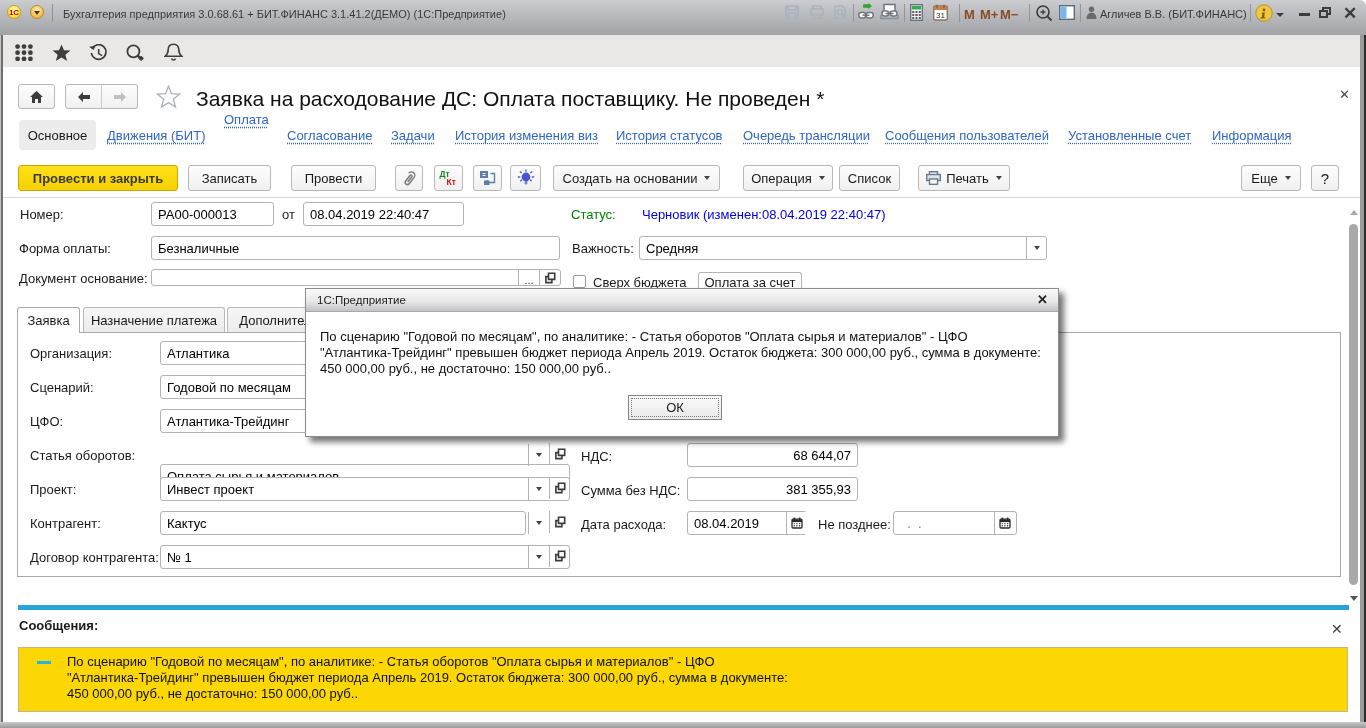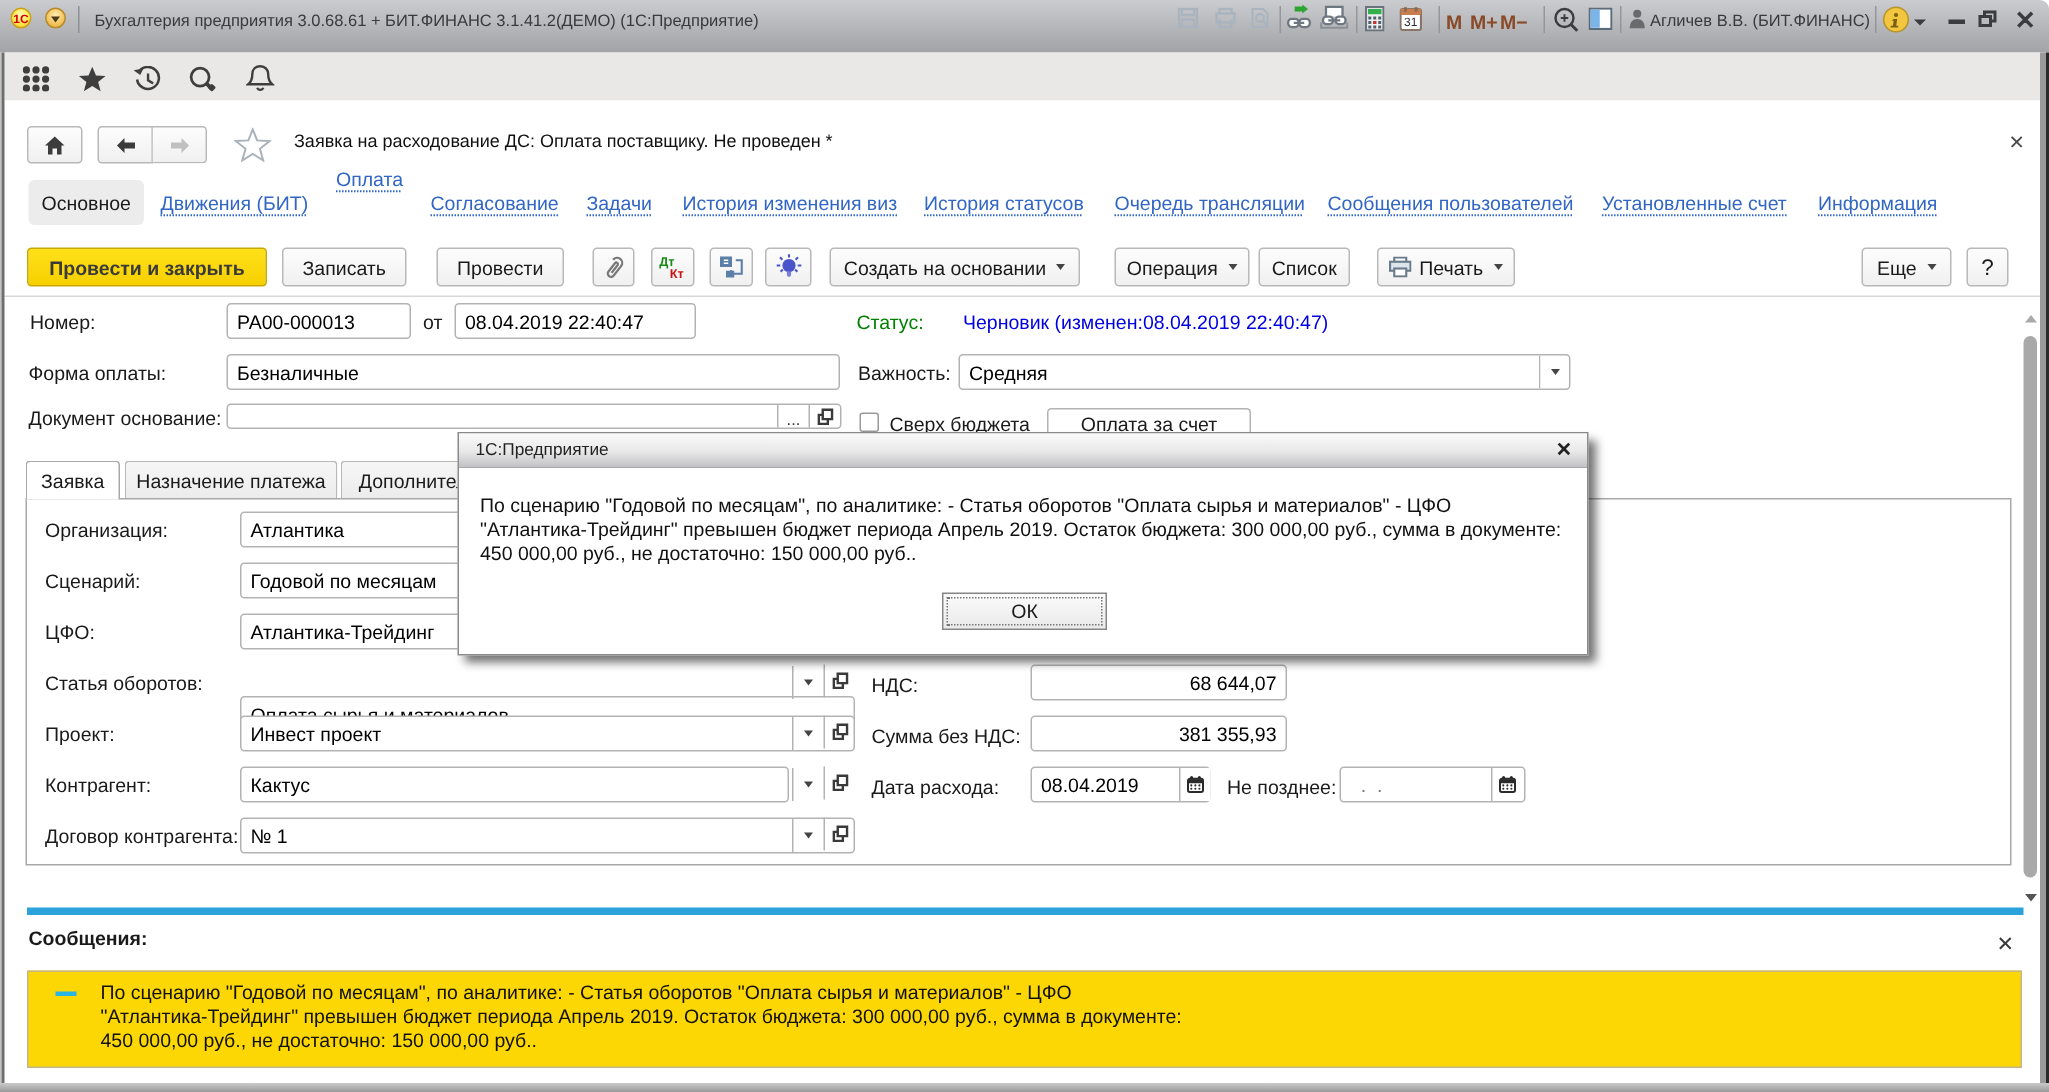--- a/index.html
+++ b/index.html
@@ -148,21 +148,21 @@
     </svg>
   </div>
 <div class="btn" style="left:101px;top:84px;width:37px;height:25px;border-radius:0 3px 3px 0;border-left:1px solid #c9c9c9">
     <svg width="16" height="12" viewBox="0 0 16 12">
       <path d="M9 1 L14 6 L9 11 L9 8 L2 8 L2 4 L9 4 Z" fill="#c0c0c0"></path>
     </svg>
   </div>
 <div class="abs" style="left:156px;top:85px"><svg width="25" height="23" viewBox="0 0 25 23">
       <path d="M12.5 1.2 L15.4 8.6 L23.8 9 L17.3 14.2 L19.5 22 L12.5 17.6 L5.5 22 L7.7 14.2 L1.2 9 L9.6 8.6 Z" fill="none" stroke="#a9b2ba" stroke-width="1.3"></path>
     </svg></div>
-<div class="abs" style="left:196px;top:87px;font-size:12px;color:#111;white-space:nowrap">Заявка на расходование ДС: Оплата поставщику. Не проведен *</div>
+<div class="abs" style="left:196px;top:87px;font-size:21px;color:#111;white-space:nowrap">Заявка на расходование ДС: Оплата поставщику. Не проведен *</div>
 <div class="abs" style="left:1339px;top:87px;font-size:13px;color:#4a4a4a">✕</div>
 
 <div class="abs" style="left:19px;top:120px;width:77px;height:30px;background:#ececec;border-radius:4px;display:flex;align-items:center;justify-content:center;font-size:13px">Основное</div>
 <div class="link" style="left:107px;top:128px">Движения (БИТ)</div>
 <div class="link" style="left:224px;top:112px">Оплата</div>
 <div class="link" style="left:287px;top:128px">Согласование</div>
 <div class="link" style="left:391px;top:128px">Задачи</div>
 <div class="link" style="left:455px;top:128px">История изменения виз</div>
 <div class="link" style="left:616px;top:128px">История статусов</div>
 <div class="link" style="left:743px;top:128px">Очередь трансляции</div>
@@ -238,21 +238,21 @@
 <div class="inp" style="left:151px;top:269px;width:410px;height:17px"></div>
 <div class="abs" style="left:518px;top:270px;width:21px;height:15px;border-left:1px solid #b3b3b3;display:flex;align-items:flex-end;justify-content:center;font-size:11px;color:#333;line-height:9px">...</div>
 <div class="abs" style="left:539px;top:270px;width:21px;height:15px;border-left:1px solid #b3b3b3;display:flex;align-items:center;justify-content:center">
     <svg width="12" height="12" viewBox="0 0 12 12">
       <path d="M4.5 1.2 h6.2 v6.2 h-6.2 z" fill="none" stroke="#3a3a3a" stroke-width="1.6"></path>
       <path d="M4.5 4.6 h-2.6 v6 h6 v-2.6" fill="none" stroke="#3a3a3a" stroke-width="1.6"></path>
     </svg>
   </div>
 <div class="abs" style="left:573px;top:275px;width:13px;height:13px;border:1px solid #9a9a9a;border-radius:2px;background:#fff"></div>
 <div class="lbl" style="left:593px;top:275px">Сверх бюджета</div>
-<div class="abs" style="left:698px;top:272px;width:136px;height:20px;border:1px solid #b3b3b3;border-bottom:none;border-radius:3px 3px 0 0;display:flex;align-items:flex-start;justify-content:center;padding-top:2px;font-size:13px">Оплата за счет</div>
+<div class="abs" style="left:698px;top:272px;width:104px;height:20px;border:1px solid #b3b3b3;border-bottom:none;border-radius:3px 3px 0 0;display:flex;align-items:flex-start;justify-content:center;padding-top:2px;font-size:13px">Оплата за счет</div>
 
 <div class="abs" style="left:17px;top:332px;width:1324px;height:245px;border:1px solid #a8a8a8"></div>
 <div class="abs" style="left:17px;top:307px;width:63px;height:26px;border:1px solid #a8a8a8;border-bottom:none;border-radius:3px 3px 0 0;background:#fff;display:flex;align-items:center;justify-content:center;z-index:2">Заявка</div>
 <div class="abs" style="left:83px;top:307px;width:142px;height:25px;border:1px solid #b8b8b8;border-bottom:none;border-radius:3px 3px 0 0;background:linear-gradient(#f6f6f6,#ececec);display:flex;align-items:center;justify-content:center">Назначение платежа</div>
 <div class="abs" style="left:227px;top:307px;width:118px;height:25px;border:1px solid #b8b8b8;border-bottom:none;border-radius:3px 3px 0 0;background:linear-gradient(#f6f6f6,#ececec);display:flex;align-items:center;justify-content:center">Дополнительно</div>
 
 <div class="lbl" style="left:30px;top:346px">Организация:</div>
 <div class="inp" style="left:160px;top:341px;width:410px;height:24px">Атлантика</div>
 <div class="lbl" style="left:30px;top:380px">Сценарий:</div>
 <div class="inp" style="left:160px;top:375px;width:410px;height:24px">Годовой по месяцам</div>
@@ -381,21 +381,21 @@
 <div class="abs" style="left:1350px;top:210px;width:0;height:0;border-left:4px solid transparent;border-right:4px solid transparent;border-bottom:5px solid #aaa"></div>
 <div class="abs" style="left:1349px;top:224px;width:9px;height:361px;background:#a9a9a9;border-radius:5px"></div>
 <div class="abs" style="left:1350px;top:596px;width:0;height:0;border-left:4px solid transparent;border-right:4px solid transparent;border-top:5px solid #555"></div>
 
 <div class="abs" style="left:305px;top:288px;width:754px;height:149px;background:#fff;border:1px solid #8a8a8a;box-shadow:5px 5px 6px rgba(0,0,0,0.55)">
   <div style="height:23px;background:linear-gradient(#fafafa,#e8e8e8 55%,#c3c3c7);border-bottom:1px solid #a8a8a8;position:relative">
     <span style="position:absolute;left:11px;top:5px;font-size:11.5px;color:#222">1С:Предприятие</span>
     <span style="position:absolute;right:10px;top:3px;font-size:13px;font-weight:bold;color:#222">✕</span>
   </div>
   <div style="position:absolute;left:14px;top:40px;font-size:13px;line-height:16px;color:#111">По сценарию "Годовой по месяцам", по аналитике: - Статья оборотов "Оплата сырья и материалов" - ЦФО<br>"Атлантика-Трейдинг" превышен бюджет периода Апрель 2019. Остаток бюджета: 300 000,00 руб., сумма в документе:<br>450 000,00 руб., не достаточно: 150 000,00 руб..</div>
-  <div style="position:absolute;left:322px;top:106px;width:110px;height:25px;background:linear-gradient(#fbfbfb,#e9e9e9);border:1px solid #858585;display:flex;align-items:center;justify-content:center;font-size:13px">
+  <div style="position:absolute;left:322px;top:106px;width:94px;height:25px;background:linear-gradient(#fbfbfb,#e9e9e9);border:1px solid #858585;display:flex;align-items:center;justify-content:center;font-size:13px">
     <span style="position:absolute;left:2px;top:2px;right:2px;bottom:2px;border:1px dotted #777"></span>ОК
   </div>
 </div>
 
 <div class="abs" style="left:0;top:35px;width:1px;height:687px;background:#c4c4c4"></div>
 <div class="abs" style="left:1px;top:35px;width:2px;height:687px;background:#6e6e6e"></div>
 <div class="abs" style="left:1360px;top:35px;width:4px;height:687px;background:#9a9a9a"></div>
 <div class="abs" style="left:1364px;top:35px;width:2px;height:687px;background:#2a2a2a"></div>
 <div class="abs" style="left:0;top:722px;width:1366px;height:6px;background:linear-gradient(#cacaca,#9a9a9a)"></div>
 

